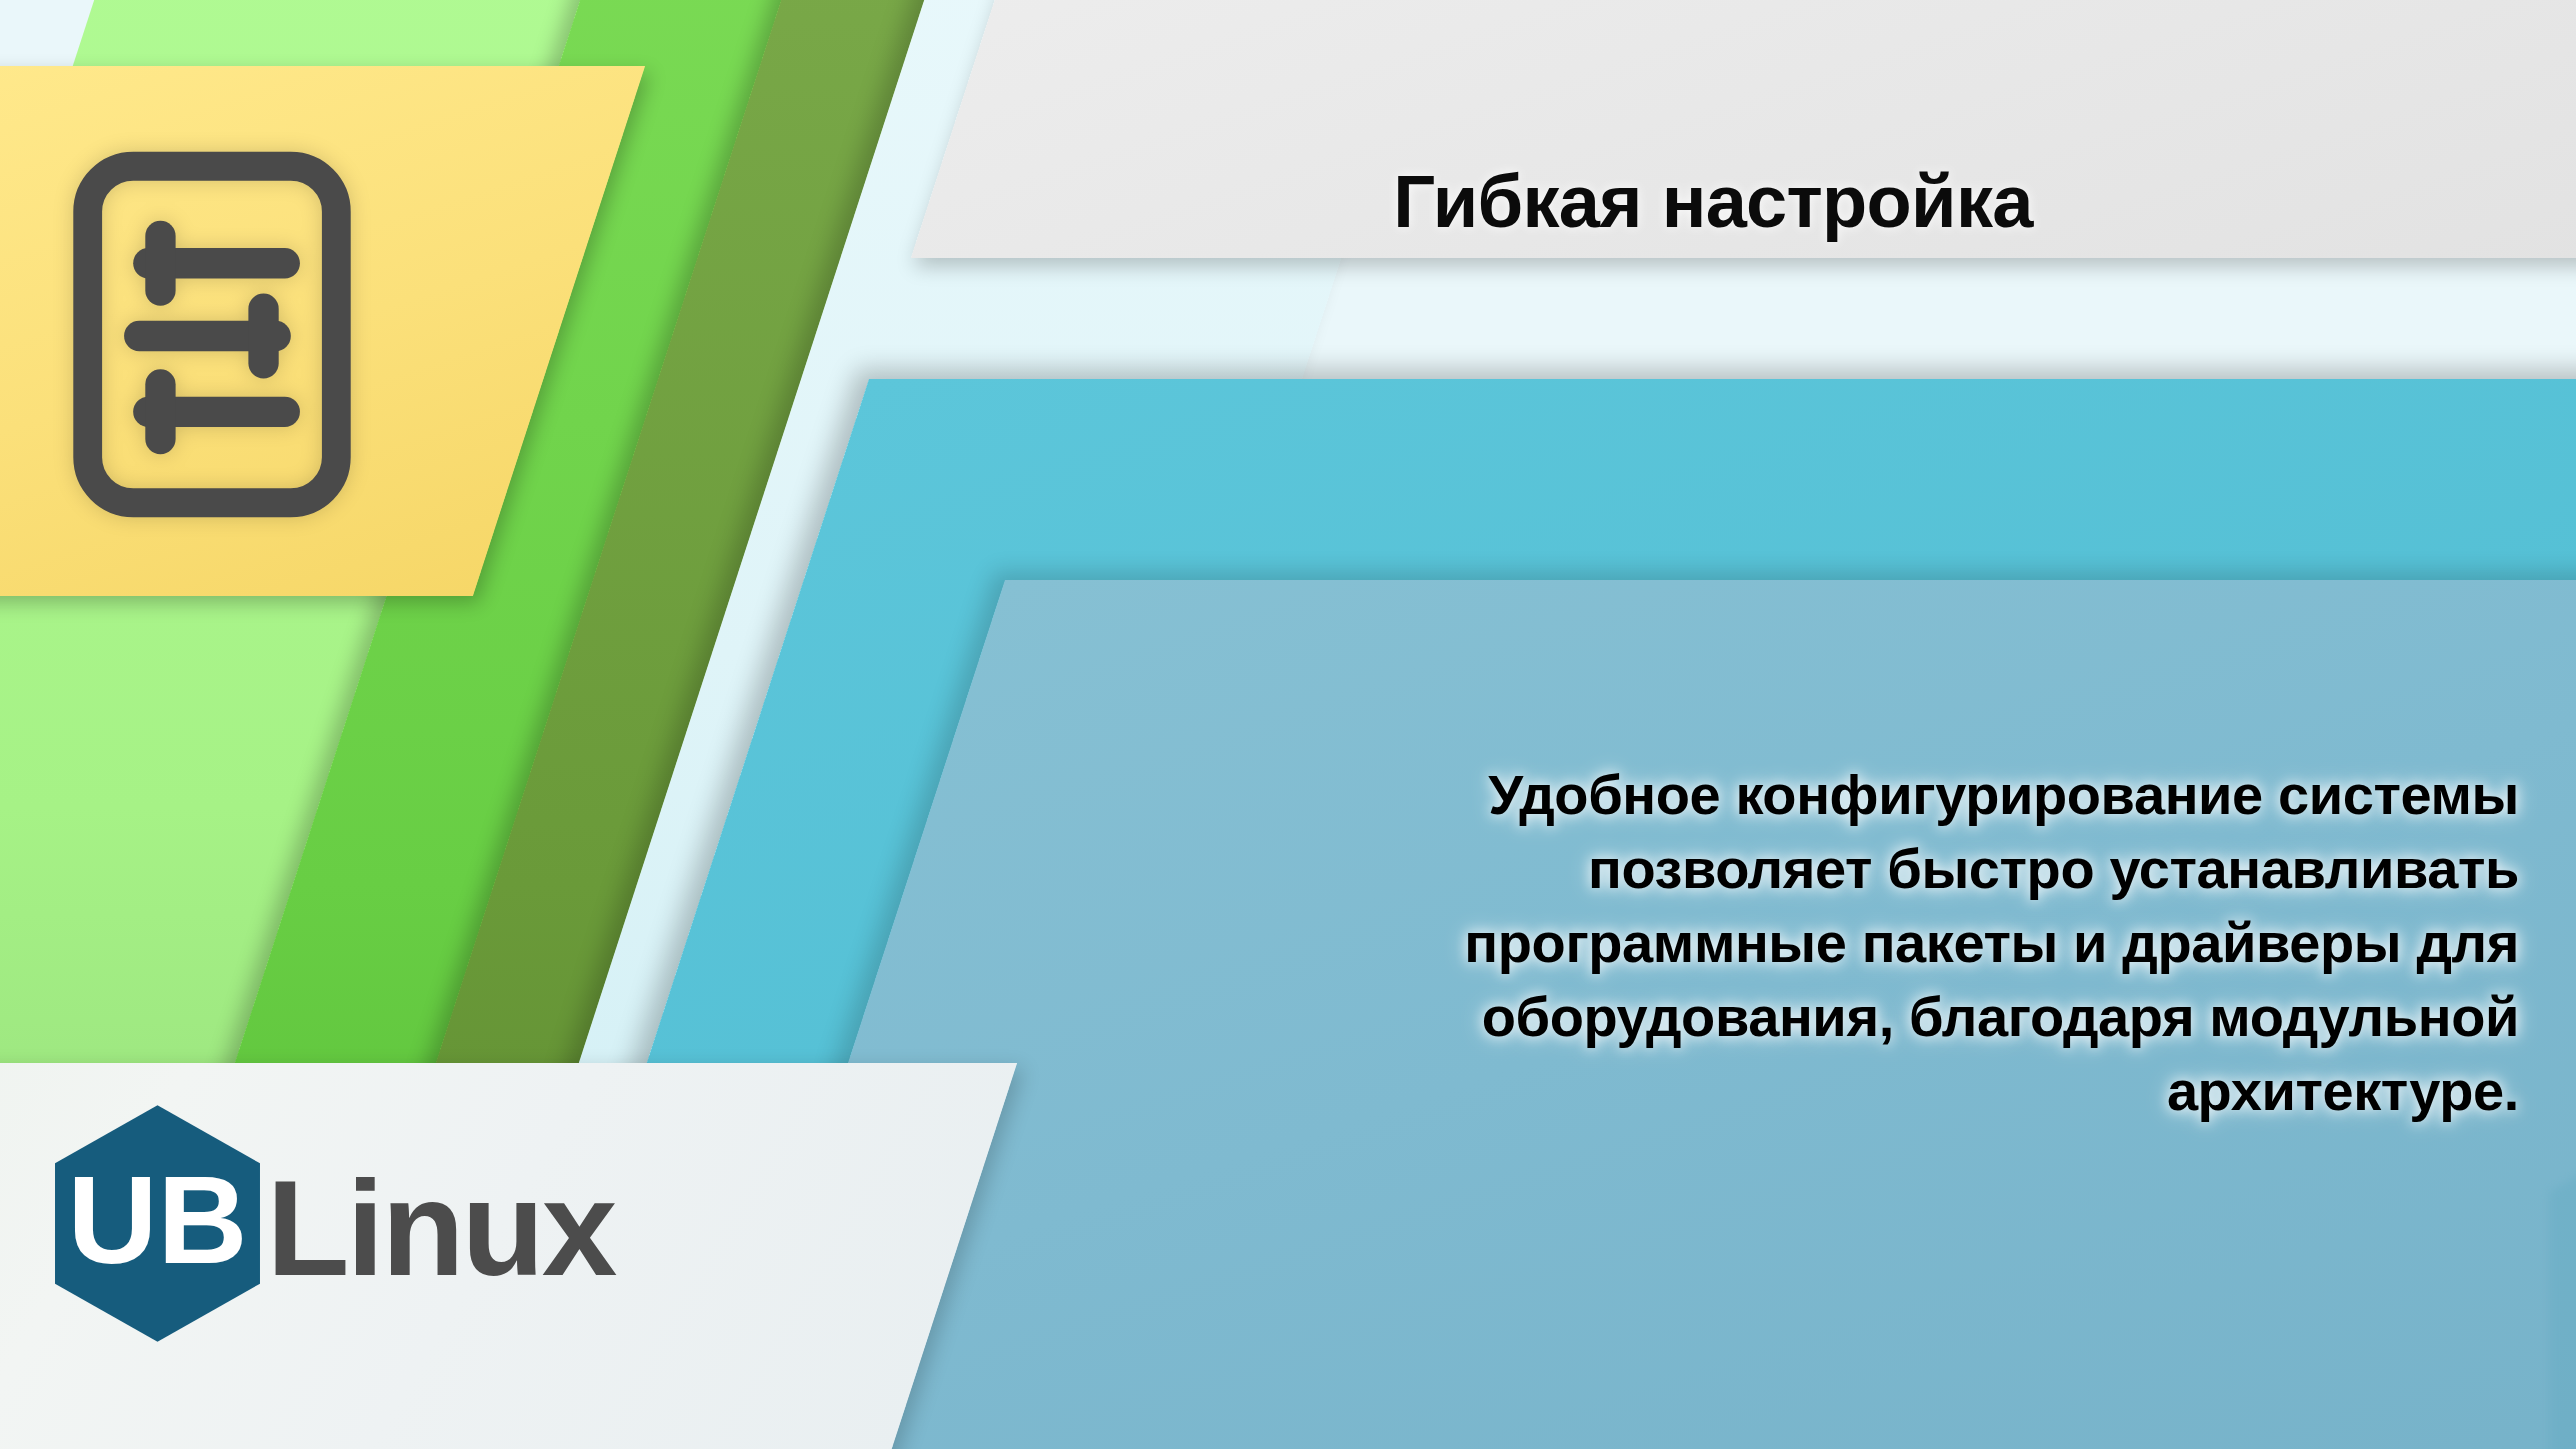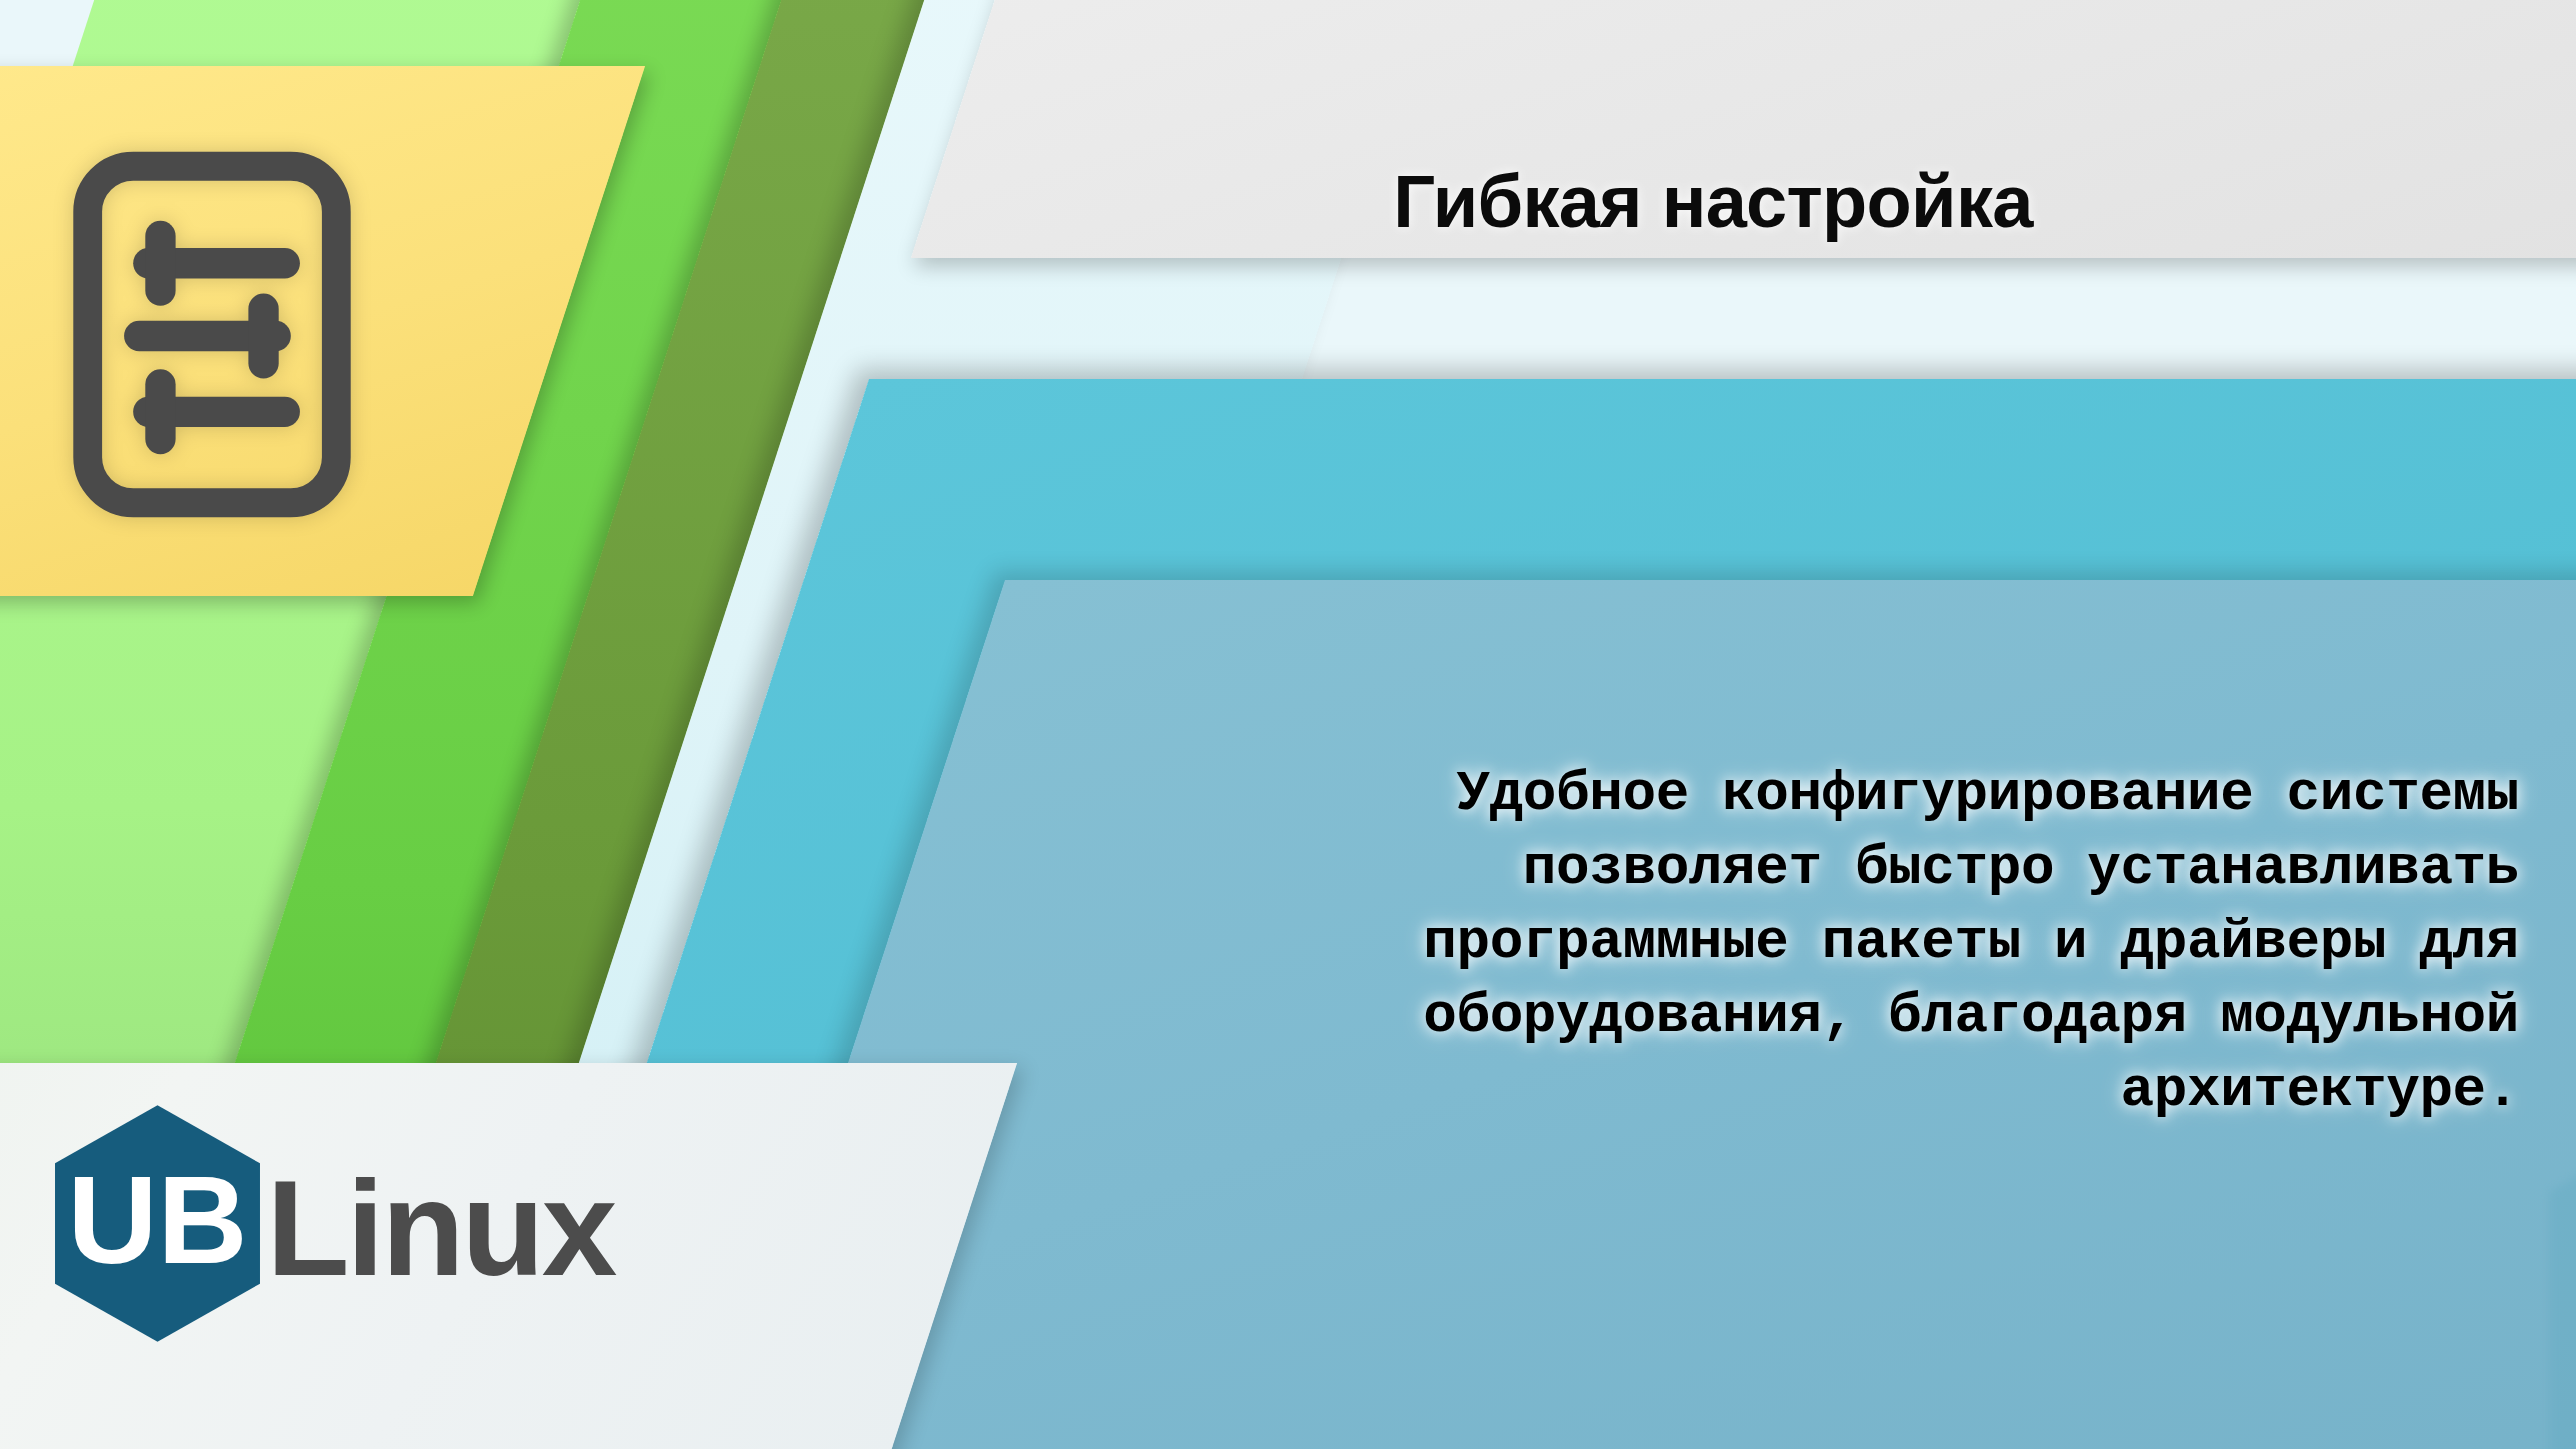--- a/index.html
+++ b/index.html
@@ -129,21 +129,20 @@
     top:758px; left:1238px;
     width:1281px;
     text-align:right;
     font-size:56px;
     font-weight:bold;
     line-height:1.32;
     color:#000;
     letter-spacing:-0.4px;
     text-shadow:0 0 13px rgba(255,255,255,.95),
                 0 0 24px rgba(255,255,255,.65);
-    font-family:Liberation Mono, monospace;
   }
 
   
   .card-logo{
     position:absolute;
     top:1063px; left:-286px;
     width:1231px; height:444px;
     background:linear-gradient(105deg,#eef3ee 0%,#f2f5f3 30%,#eef2f3 60%,#e9eff1 100%);
     transform:skewX(-18deg);
     box-shadow:8.6px 5.7px 20px rgba(0,0,0,.18);

